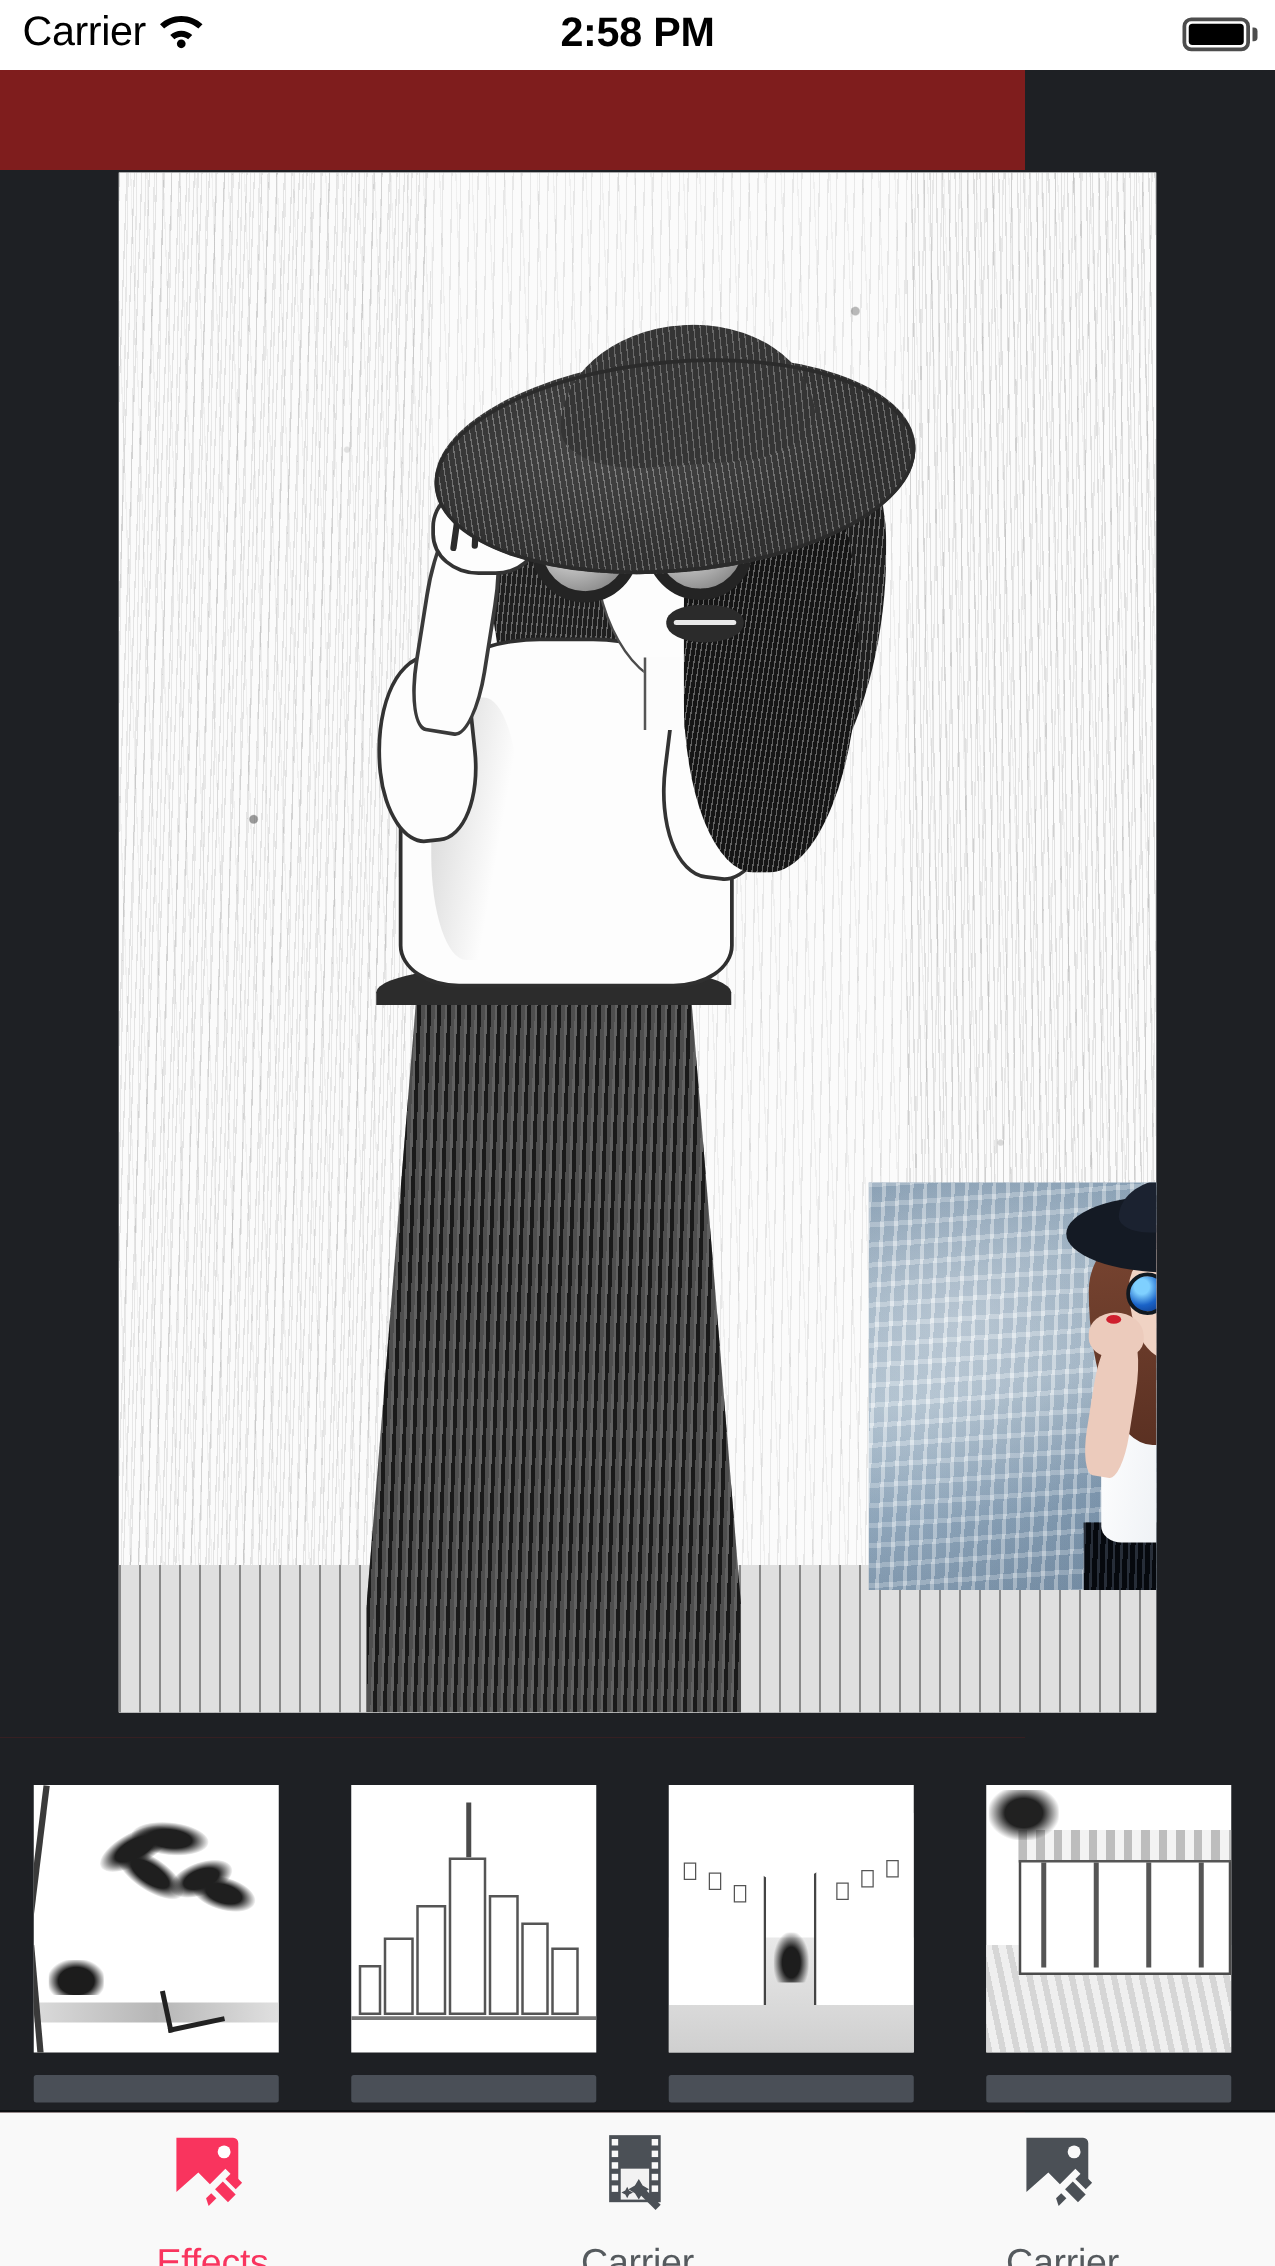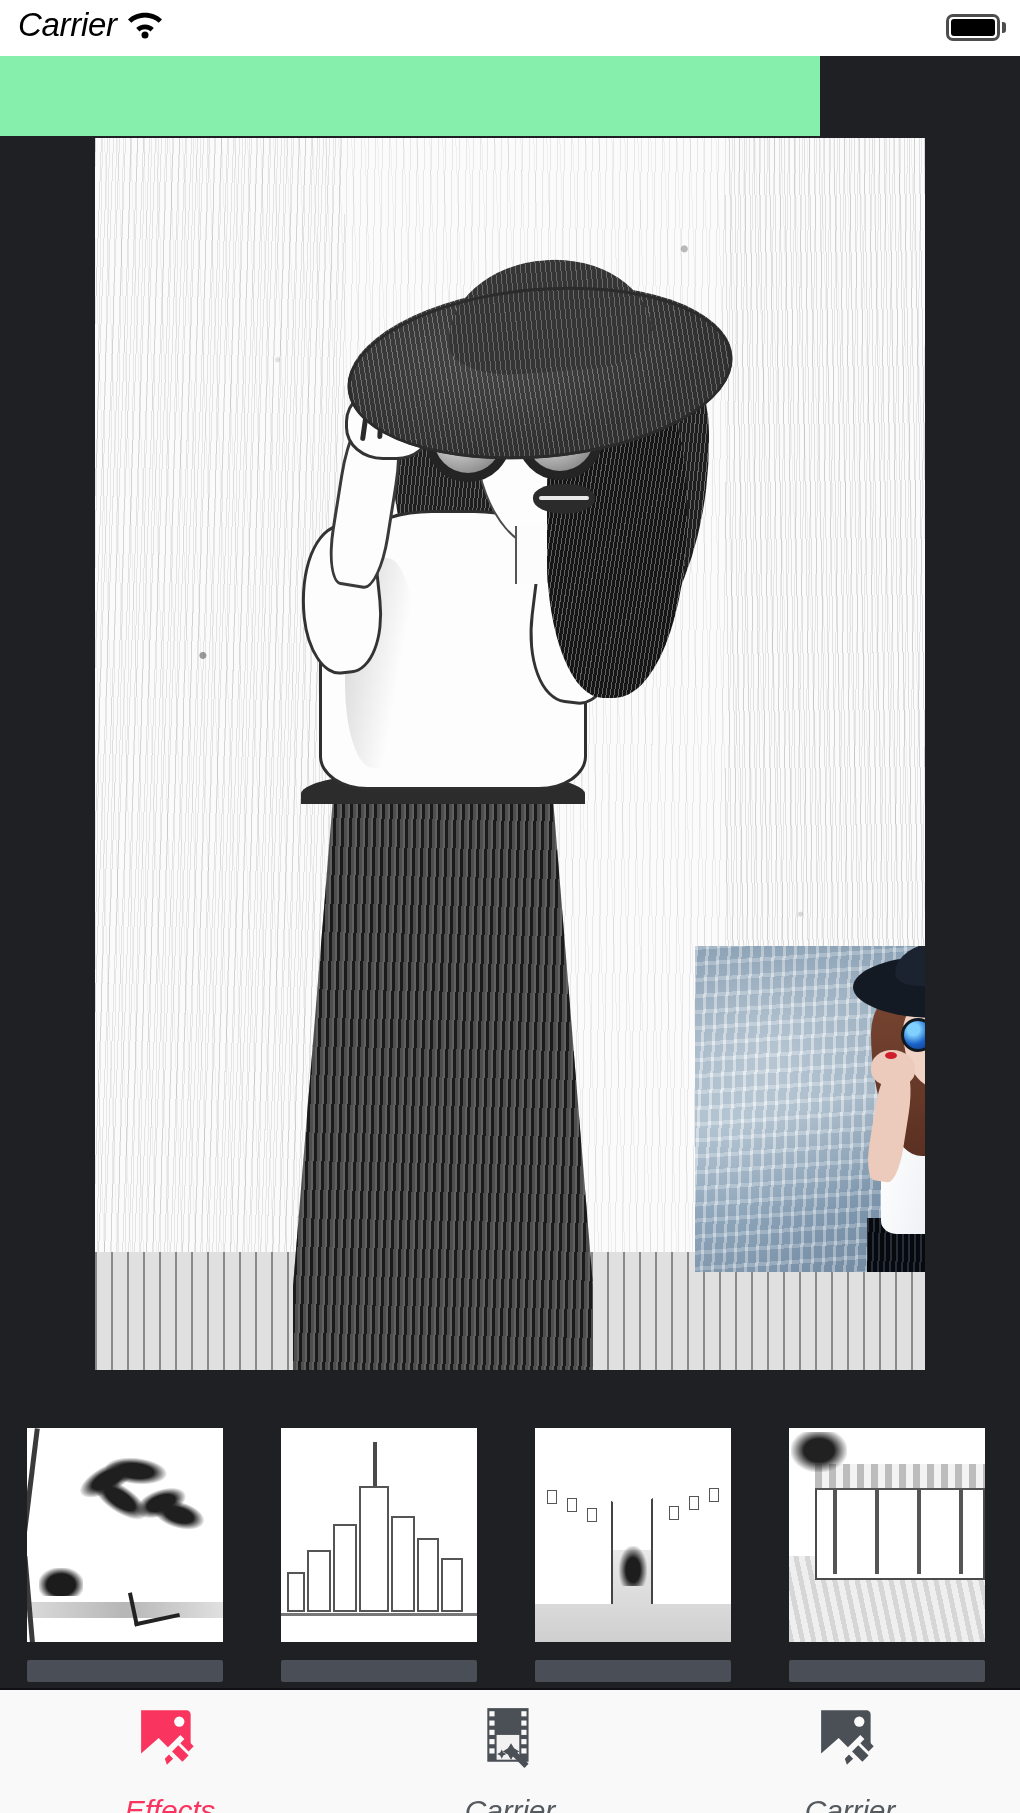--- a/index.html
+++ b/index.html
@@ -1,21 +1,21 @@
 <!DOCTYPE html>
 <html><head>
 <meta charset="utf-8">
 <style>
   * { margin:0; padding:0; box-sizing:border-box; }
   html,body {
     width:1020px; height:1813px;
     font-family:"Liberation Sans", sans-serif;
     background:#1e2024; overflow:hidden;
   }
-  #app { position:relative; width:820px; height:1813px; background:#86efac;font-style:italic; }
+  #app { position:relative; width:820px; height:1813px; background:#7f1d1d; }
 
   
   .statusbar{
     position:absolute; left:0; top:0; width:1020px; height:56px;
     background:#ffffff; display:flex; align-items:center;
   }
   .sb-left{ position:absolute; left:18px; top:6px; display:flex; align-items:center; gap:10px;}
   .sb-carrier{ font-size:33px; color:#000; letter-spacing:-0.3px; }
   .sb-center{ position:absolute; left:0; width:1020px; text-align:center; top:7px;
               font-size:33px; font-weight:bold; color:#000; letter-spacing:-0.2px;}
@@ -330,20 +330,21 @@
 
   <div class="statusbar">
     <div class="sb-left">
       <span class="sb-carrier">Carrier</span>
       <svg class="wifi" width="36" height="28" viewBox="0 0 36 28">
         <path d="M18 6.5C12.6 6.5 7.8 8.6 4.3 11.8L1 8.4C5.4 4.3 11.4 1.8 18 1.8s12.6 2.5 17 6.6l-3.3 3.4C28.2 8.6 23.4 6.5 18 6.5z" fill="#000"></path>
         <path d="M18 13.6c-3.4 0-6.5 1.3-8.8 3.4l3.3 3.4c1.5-1.3 3.4-2.1 5.5-2.1s4 .8 5.5 2.1l3.3-3.4c-2.3-2.1-5.4-3.4-8.8-3.4z" fill="#000"></path>
         <circle cx="18" cy="24" r="3.5" fill="#000"></circle>
       </svg>
     </div>
+    <div class="sb-center">2:58 PM</div>
     <div class="sb-right">
       <div class="batt-shell">
           <div class="batt-fill"></div>
         </div>
       <div class="batt-nub"></div>
     </div>
   </div>
 
 
   <div class="canvas">

